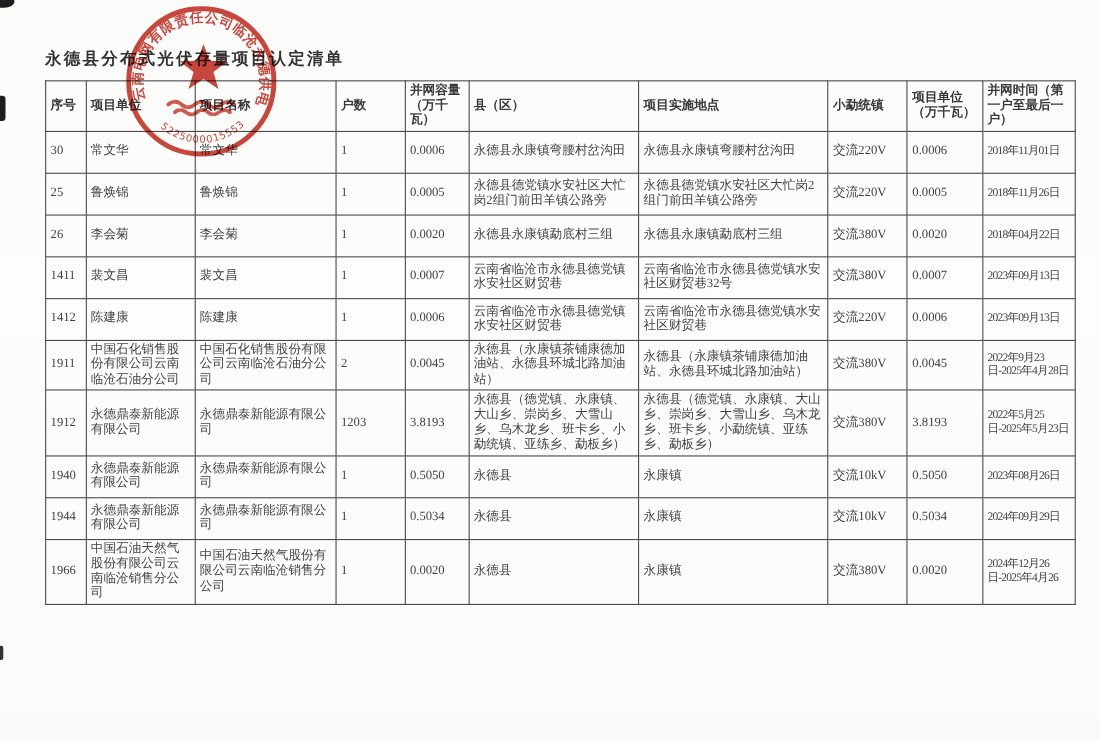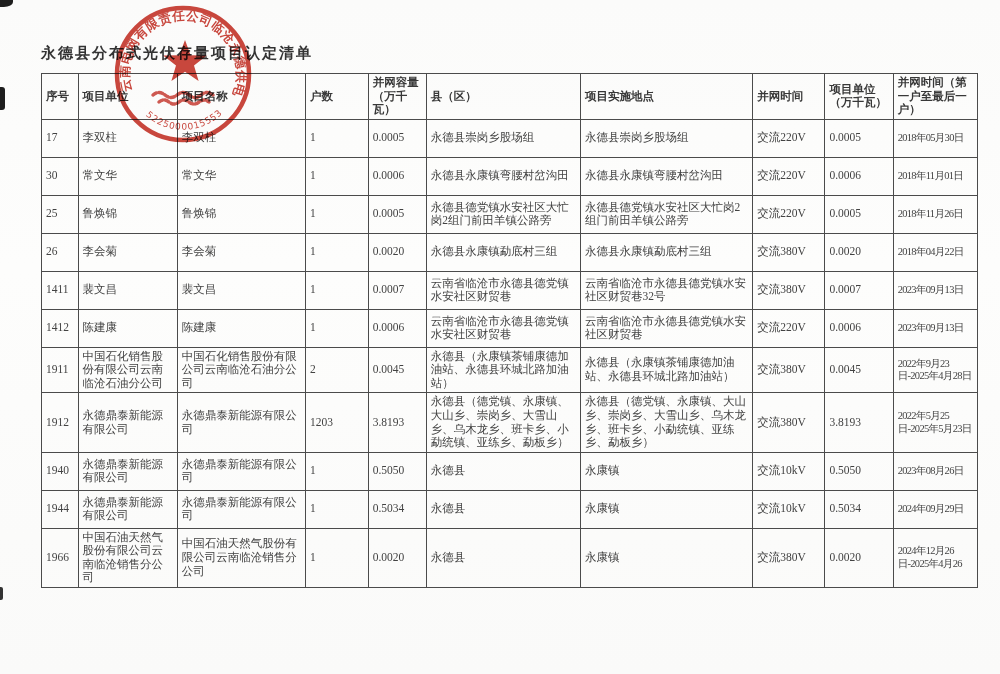--- a/index.html
+++ b/index.html
@@ -64,39 +64,27 @@
       <thead>
         <tr>
           <th>序号</th>
           <th>项目单位</th>
           <th>项目名称</th>
           <th>户数</th>
           <th>并网容量
 （万千瓦）</th>
           <th>县（区）</th>
           <th>项目实施地点</th>
-          <th>并网时间</th>
+          <th>小勐统镇</th>
           <th>项目单位
 （万千瓦）</th>
           <th>并网时间（第一户至最后一户）</th>
         </tr>
       </thead>
       <tbody>
-          <tr>
-            <td class="col-num">17</td>
-            <td>李双柱</td>
-            <td>李双柱</td>
-            <td class="col-num">1</td>
-            <td class="col-num">0.0005</td>
-            <td>永德县崇岗乡股场组</td>
-            <td>永德县崇岗乡股场组</td>
-            <td>交流220V</td>
-            <td class="col-num">0.0005</td>
-            <td class="col-time">2018年05月30日</td>
-          </tr>
           <tr>
             <td class="col-num">30</td>
             <td>常文华</td>
             <td>常文华</td>
             <td class="col-num">1</td>
             <td class="col-num">0.0006</td>
             <td>永德县永康镇弯腰村岔沟田</td>
             <td>永德县永康镇弯腰村岔沟田</td>
             <td>交流220V</td>
             <td class="col-num">0.0006</td>

